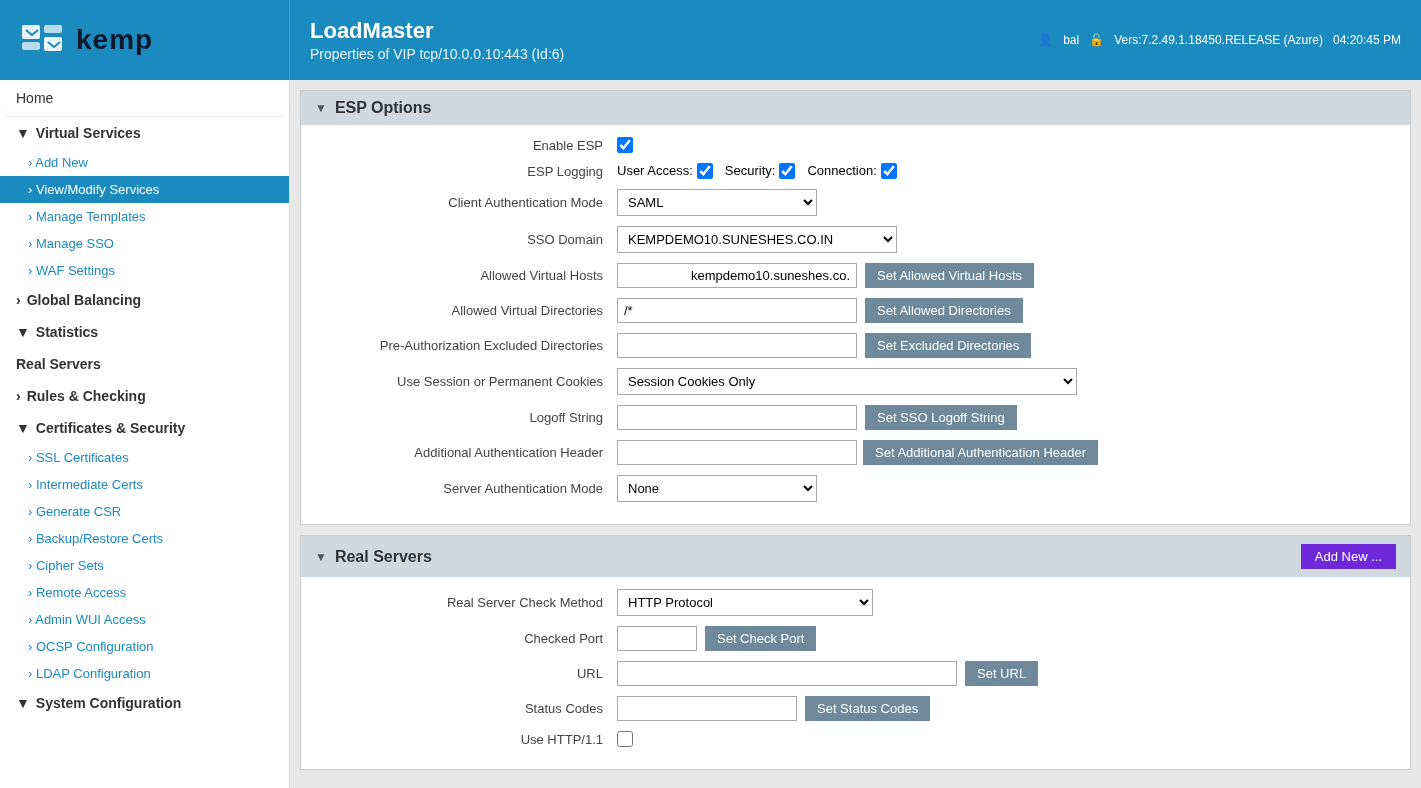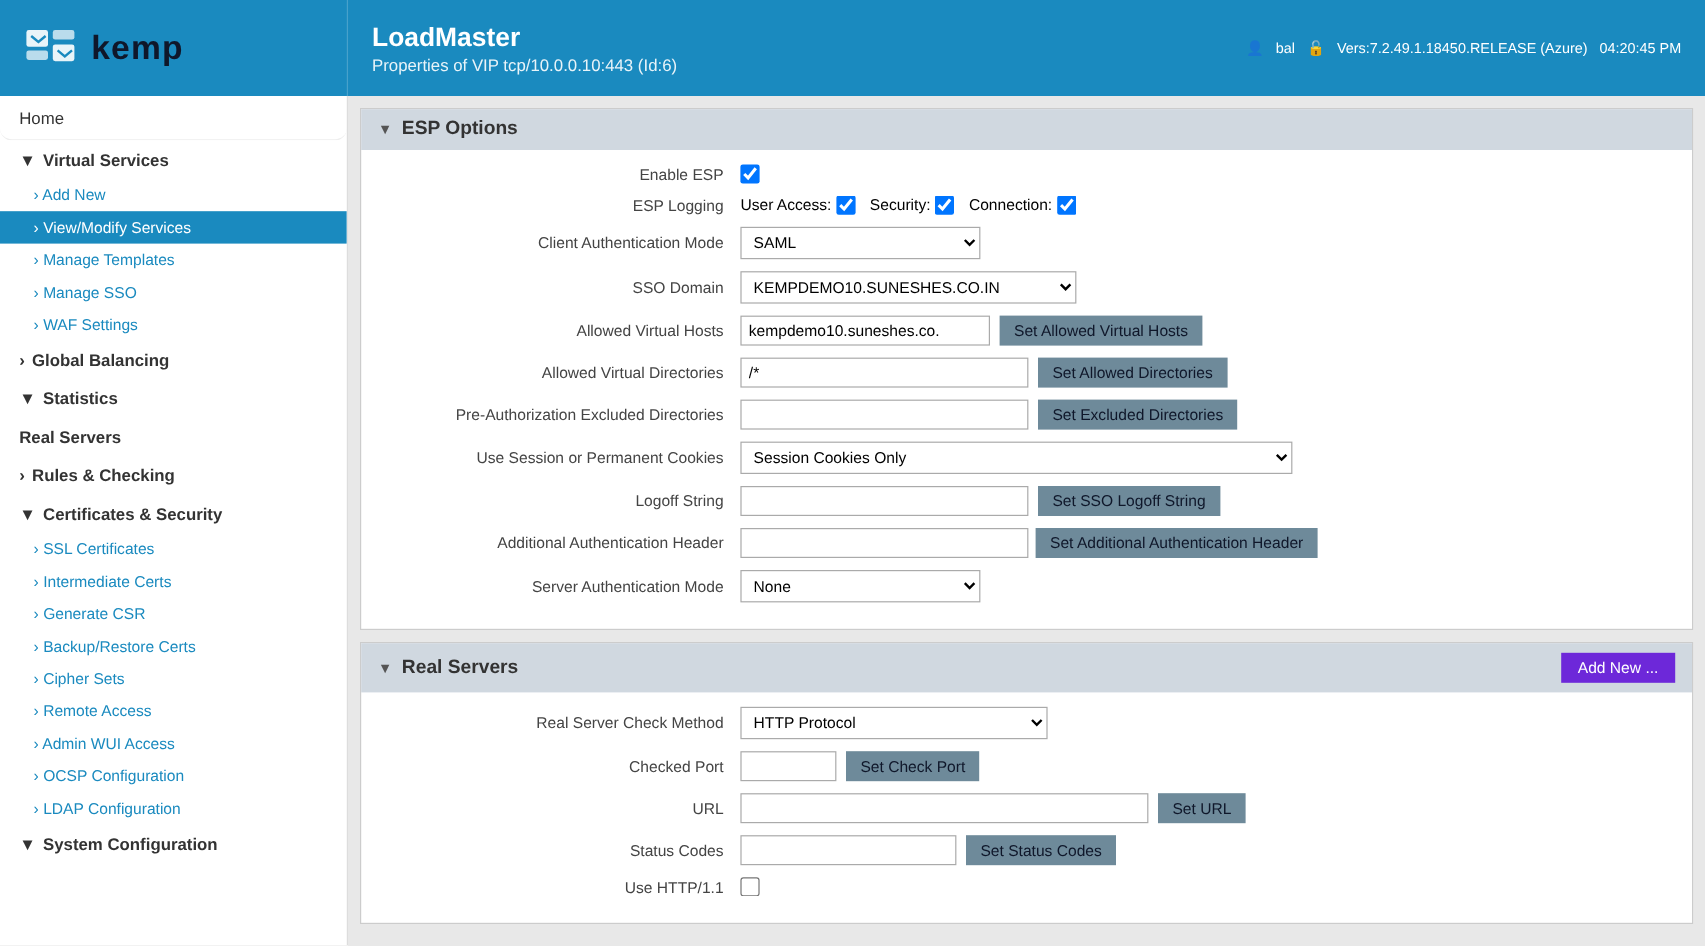--- a/index.html
+++ b/index.html
@@ -40,21 +40,21 @@
     .form-row { display: flex; align-items: center; margin-bottom: 10px; }
     .form-label { width: 280px; text-align: right; padding-right: 14px; color: #444; font-size: 13px; flex-shrink: 0; }
     .form-control { display: flex; align-items: center; gap: 8px; flex: 1; }
 
     
     input[type="text"] { border: 1px solid #aaa; padding: 4px 6px; font-size: 13px; background: white; }
     input[type="checkbox"] { width: 16px; height: 16px; cursor: pointer; }
     select { border: 1px solid #aaa; padding: 4px 6px; font-size: 13px; background: white; cursor: pointer; }
 
     
-    .btn { background: #6e8a9a; color: #0f172a; border: none; padding: 5px 12px; font-size: 13px; cursor: pointer; white-space: nowrap; }
+    .btn { background: #6e8a9a; color: #ffffff; border: none; padding: 5px 12px; font-size: 13px; cursor: pointer; white-space: nowrap; }
 
     
     .logging-row { display: flex; align-items: center; gap: 12px; font-size: 13px; }
     .logging-item { display: flex; align-items: flex-start; gap: 4px; }
 
     
     .btn-add-new { background: #6d28d9; color: white; border: none; padding: 5px 14px; font-size: 13px; cursor: pointer; }
 
     
     ::-webkit-scrollbar { width: 8px; }
@@ -198,21 +198,21 @@
           <div class="form-control">
             <select style="width:280px;">
               <option>KEMPDEMO10.SUNESHES.CO.IN</option>
             </select>
           </div>
         </div>
 
         <div class="form-row">
           <div class="form-label">Allowed Virtual Hosts</div>
           <div class="form-control">
-            <input type="text" value="kempdemo10.suneshes.co." style="width: 208px;">
+            <input type="text" value="kempdemo10.suneshes.co." style="width: 240px; text-align: right;">
             <button class="btn">Set Allowed Virtual Hosts</button>
           </div>
         </div>
 
         <div class="form-row">
           <div class="form-label">Allowed Virtual Directories</div>
           <div class="form-control">
             <input type="text" value="/*" style="width: 240px;">
             <button class="btn">Set Allowed Directories</button>
           </div>

